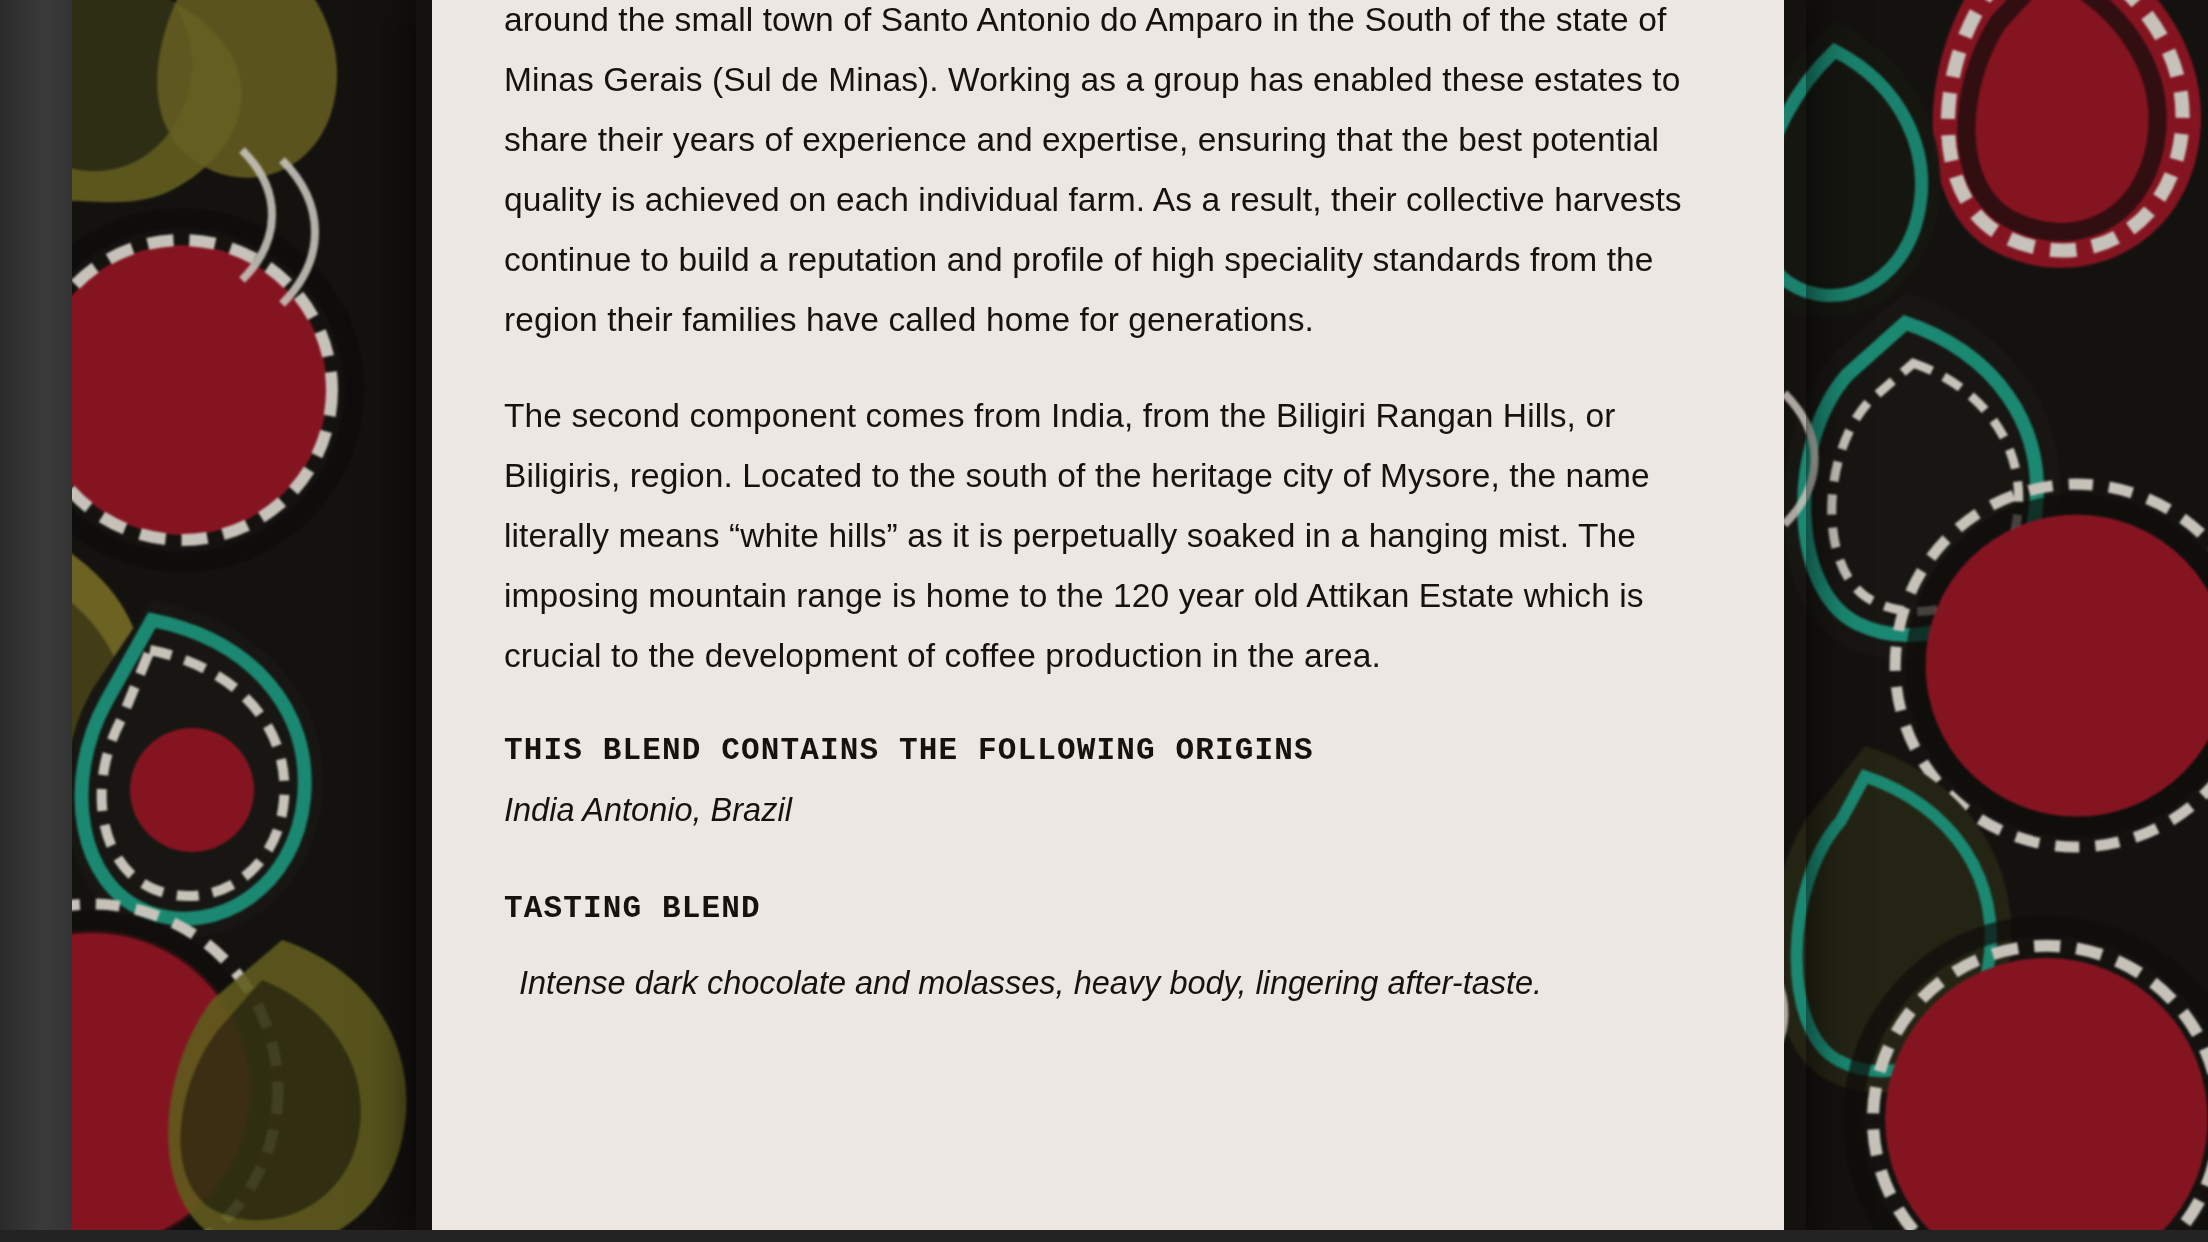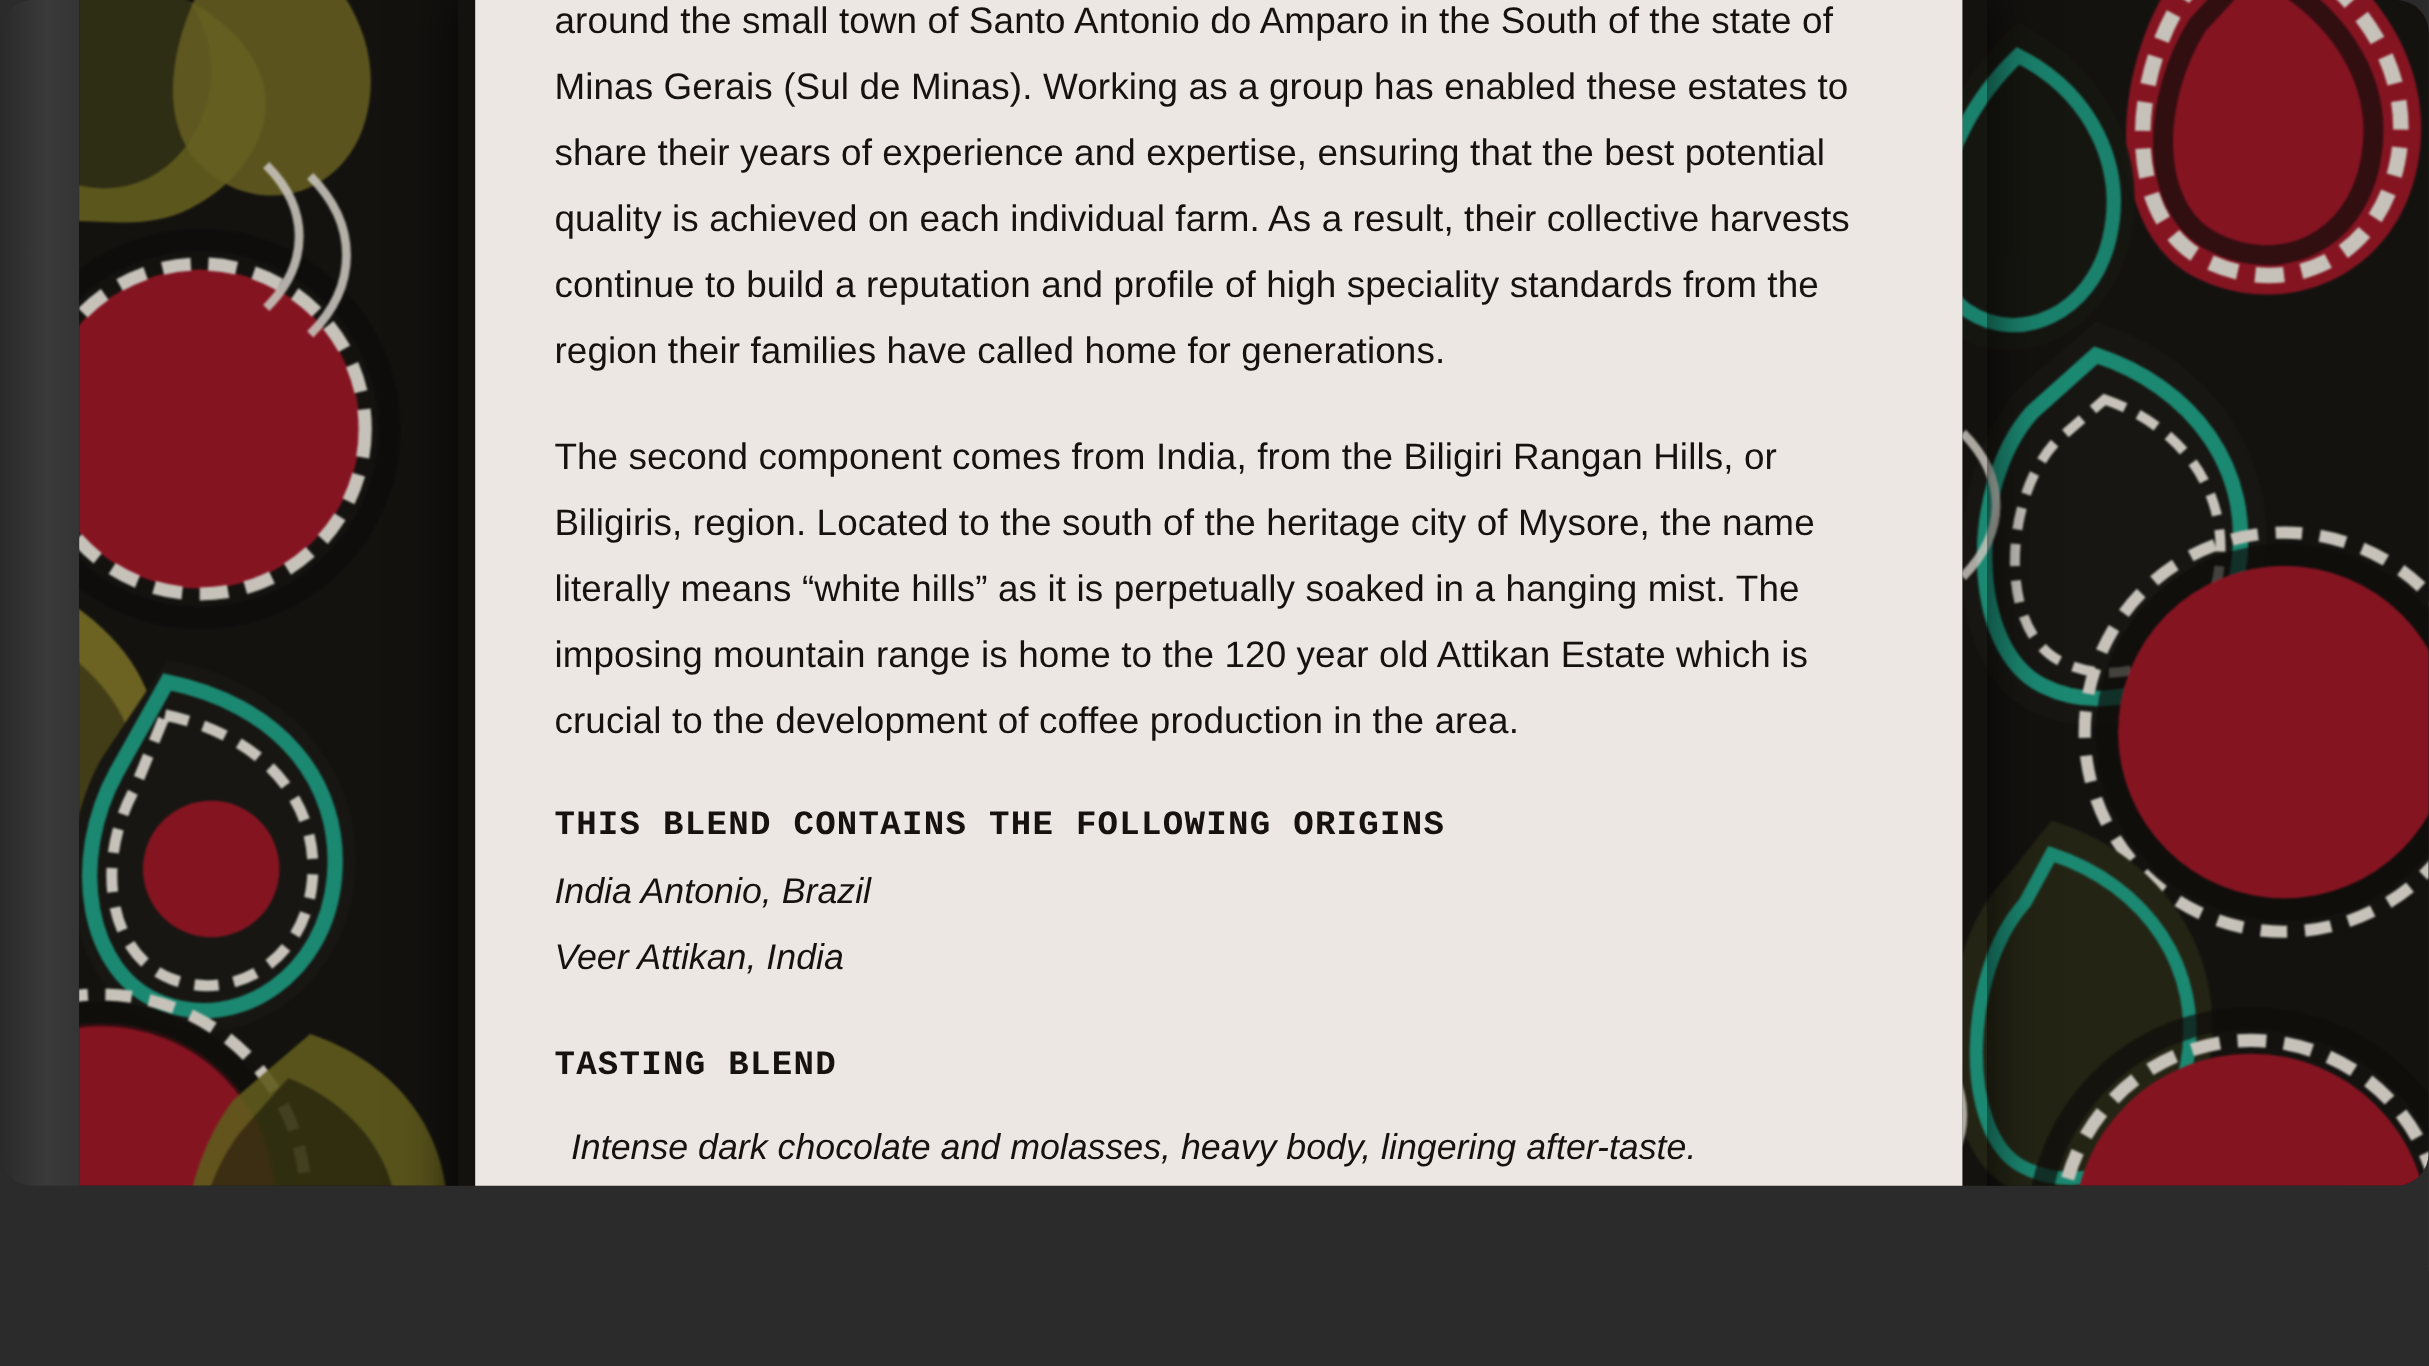--- a/index.html
+++ b/index.html
@@ -9,24 +9,23 @@
     width: 2208px;
     height: 1242px;
     overflow: hidden;
   }
   body {
     font-family: "Liberation Sans", sans-serif;
   }
   .screen {
     position: relative;
     width: 2208px;
-    height: 1078px;
+    height: 1242px;
     background: #2e2e2e;
     overflow: hidden;
-    border-radius: 30px;
   }
 
   
   .backdrop {
     position: absolute;
     inset: 0;
     background: #313131;
   }
 
   
@@ -235,21 +234,20 @@
     <div class="page-inner">
 
       <p class="body-text first">around the small town of Santo Antonio do Amparo in the South of the state of Minas Gerais (Sul de Minas). Working as a group has enabled these estates to share their years of experience and expertise, ensuring that the best potential quality is achieved on each individual farm. As a result, their collective harvests continue to build a reputation and profile of high speciality standards from the region their families have called home for generations.</p>
 
       <p class="body-text">The second component comes from India, from the Biligiri Rangan Hills, or Biligiris, region. Located to the south of the heritage city of Mysore, the name literally means “white hills” as it is perpetually soaked in a hanging mist. The imposing mountain range is home to the 120 year old Attikan Estate which is crucial to the development of coffee production in the area.</p>
 
       <h3 class="section-heading">THIS BLEND CONTAINS THE FOLLOWING ORIGINS</h3>
 
       <div class="origins-list">
         <div class="origin-line">India Antonio, Brazil</div>
-        <div class="origin-line">Veer Attikan, India</div>
       </div>
 
       <h3 class="section-heading">TASTING BLEND</h3>
 
       <div class="notes-block">
         <div class="notes-line">Intense dark chocolate and molasses, heavy body, lingering after-taste.</div>
       </div>
 
     </div>
   </div>

